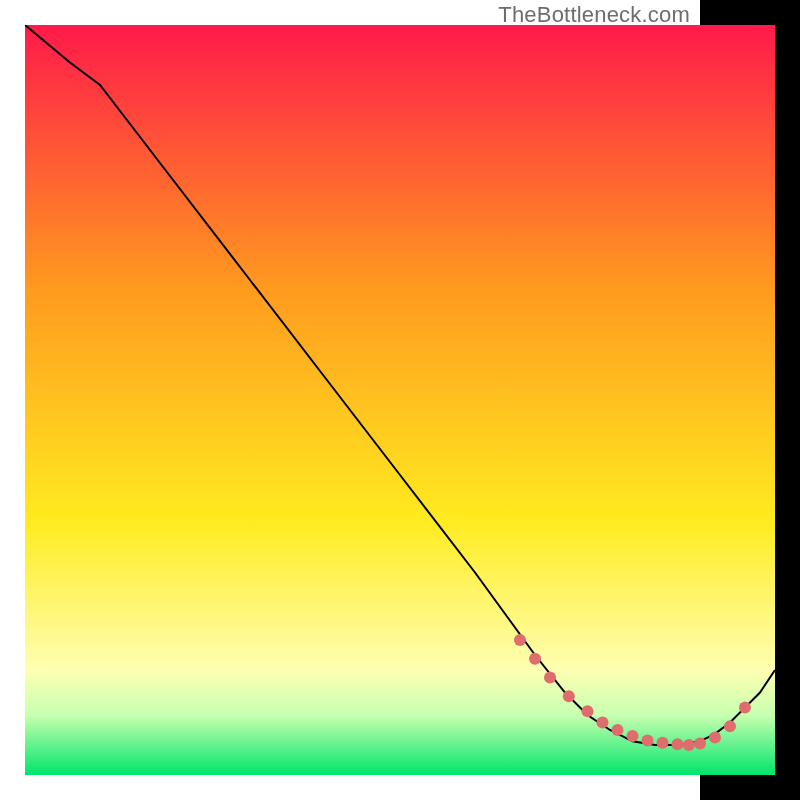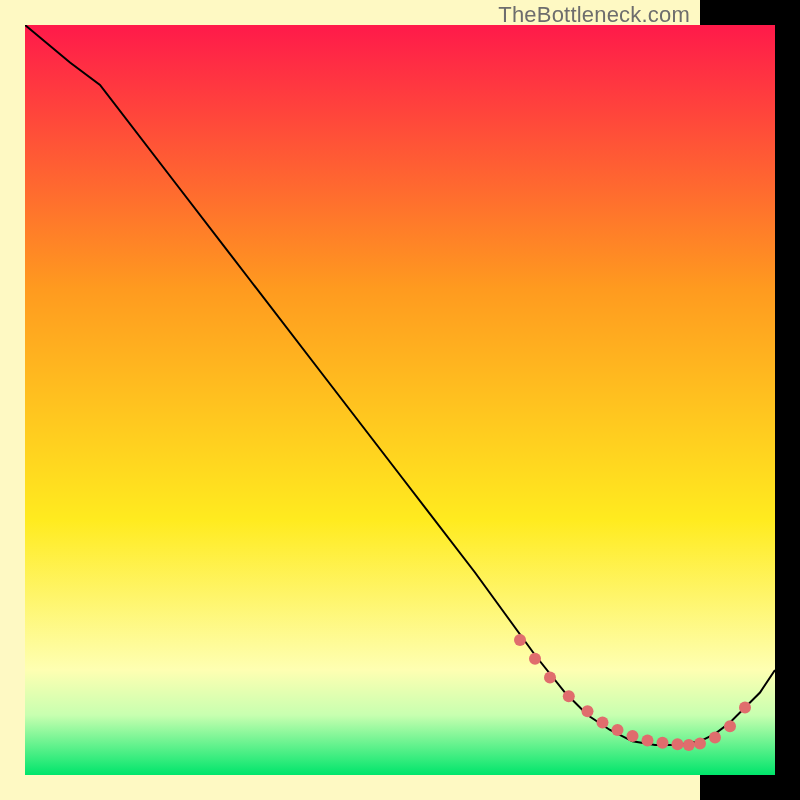--- a/index.html
+++ b/index.html
@@ -7,21 +7,21 @@
     padding: 0;
     width: 800px;
     height: 800px;
     background: #000;
     overflow: hidden;
   }
   .frame {
     position: relative;
     width: 700px;
     height: 800px;
-    background: #fef9c3;
+    background: #ffffff;
   }
   .watermark {
     position: absolute;
     top: 2px;
     right: 10px;
     font-family: Arial, Helvetica, sans-serif;
     font-size: 22px;
     font-weight: 500;
     color: #6d6d6d;
     letter-spacing: 0.2px;

